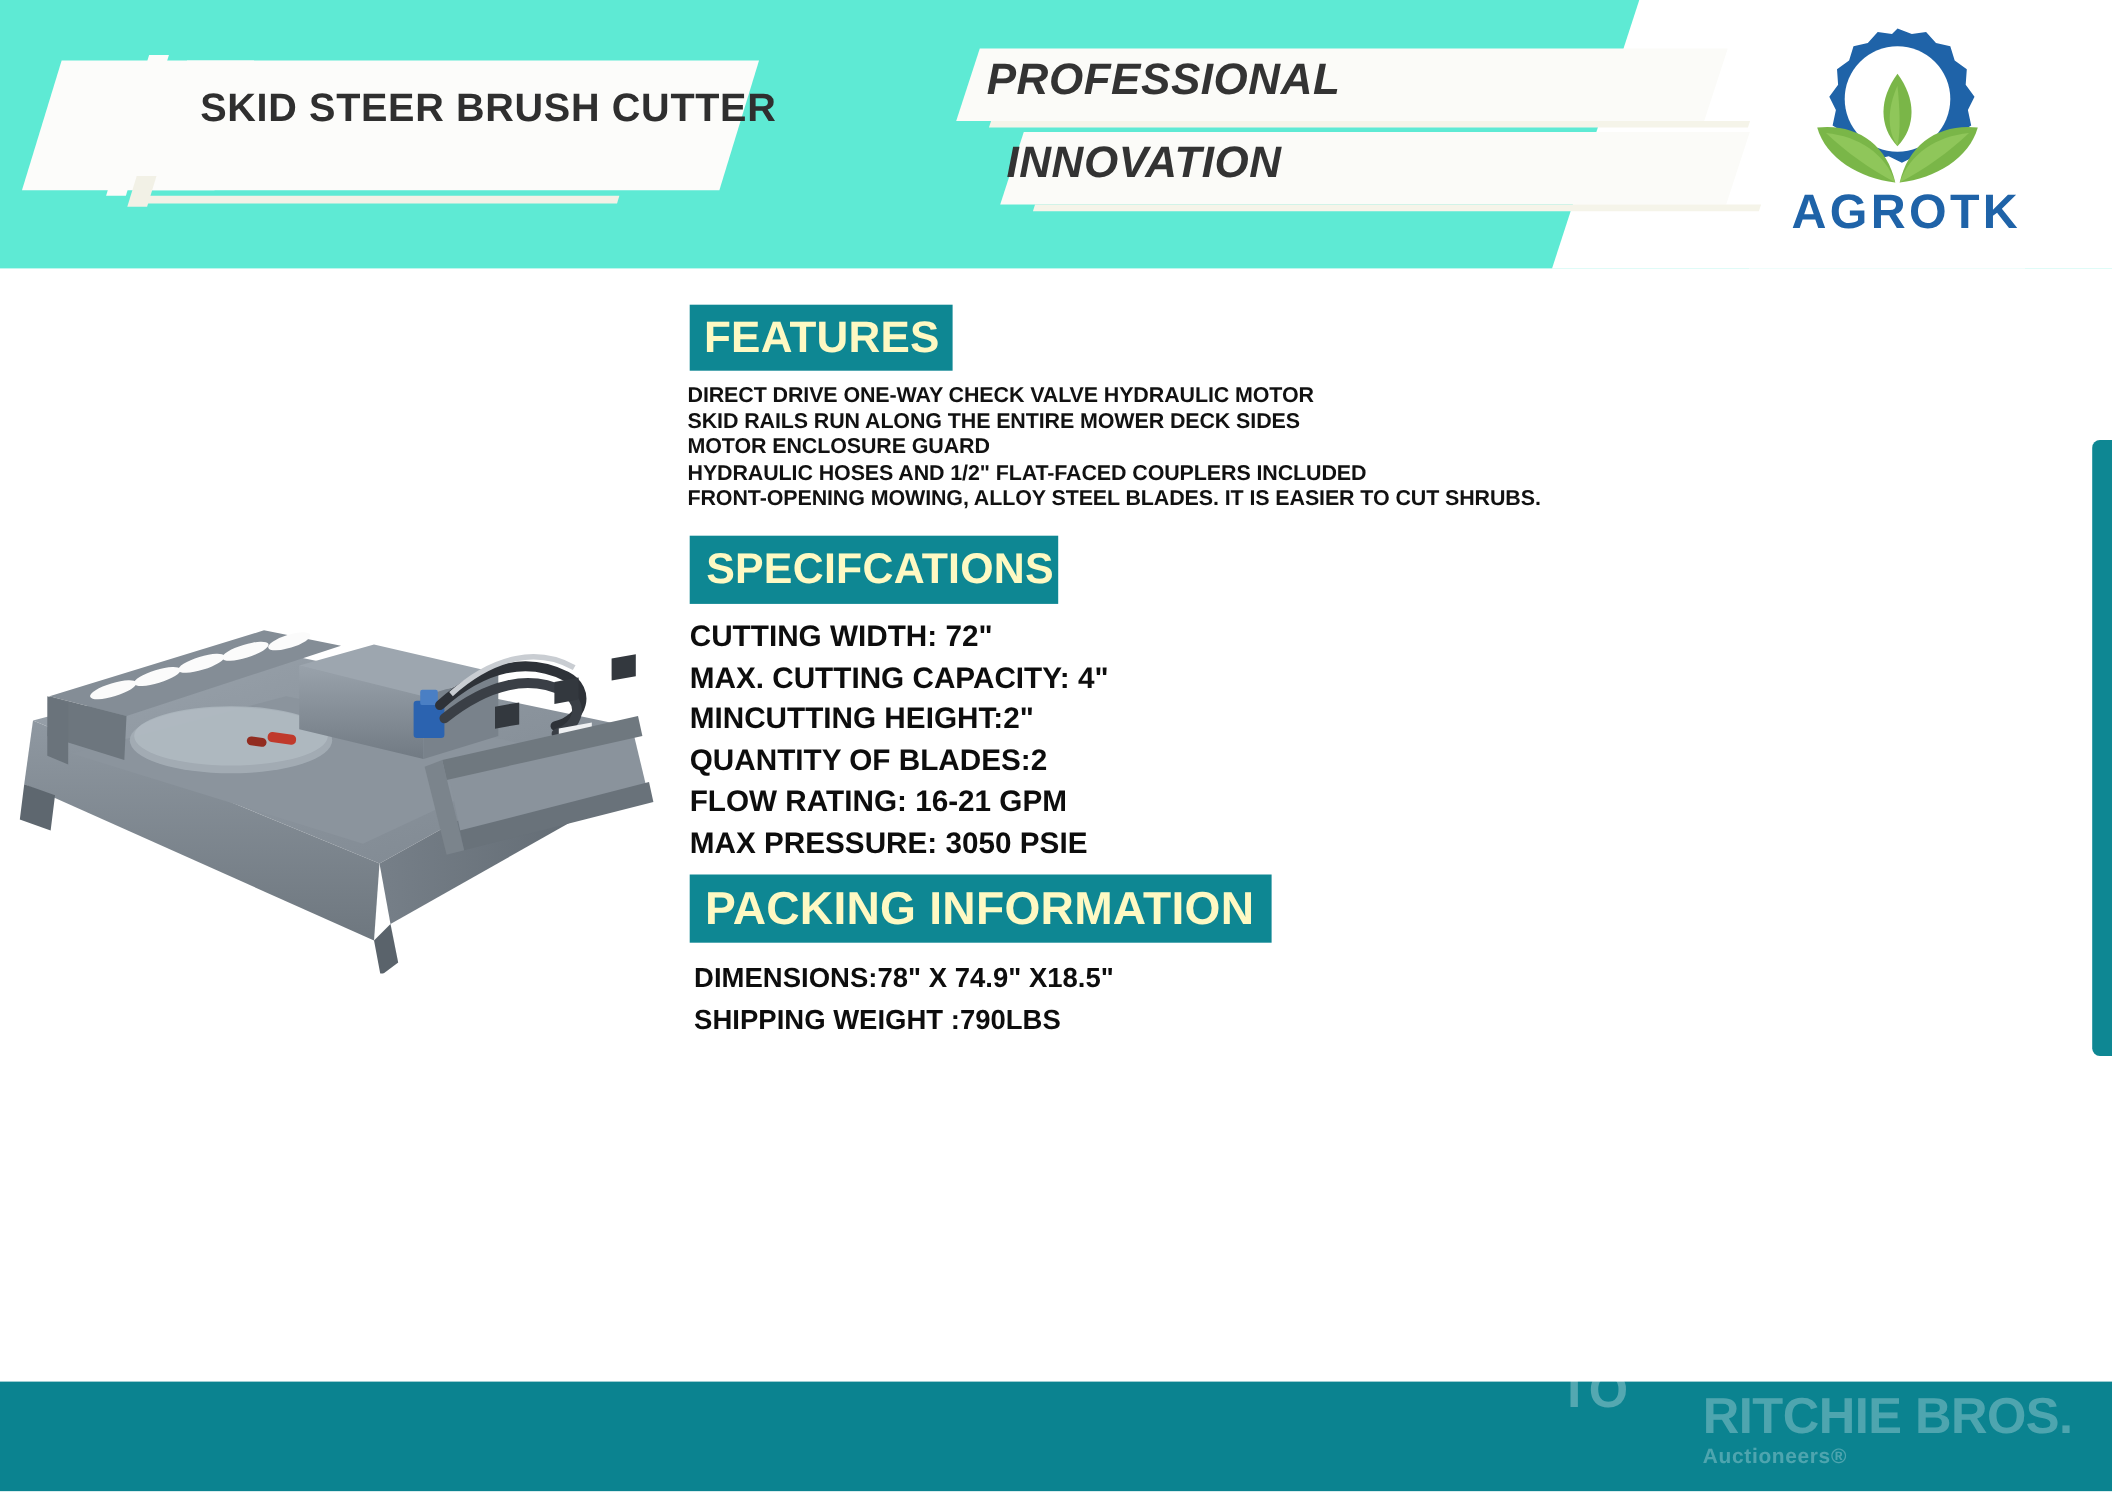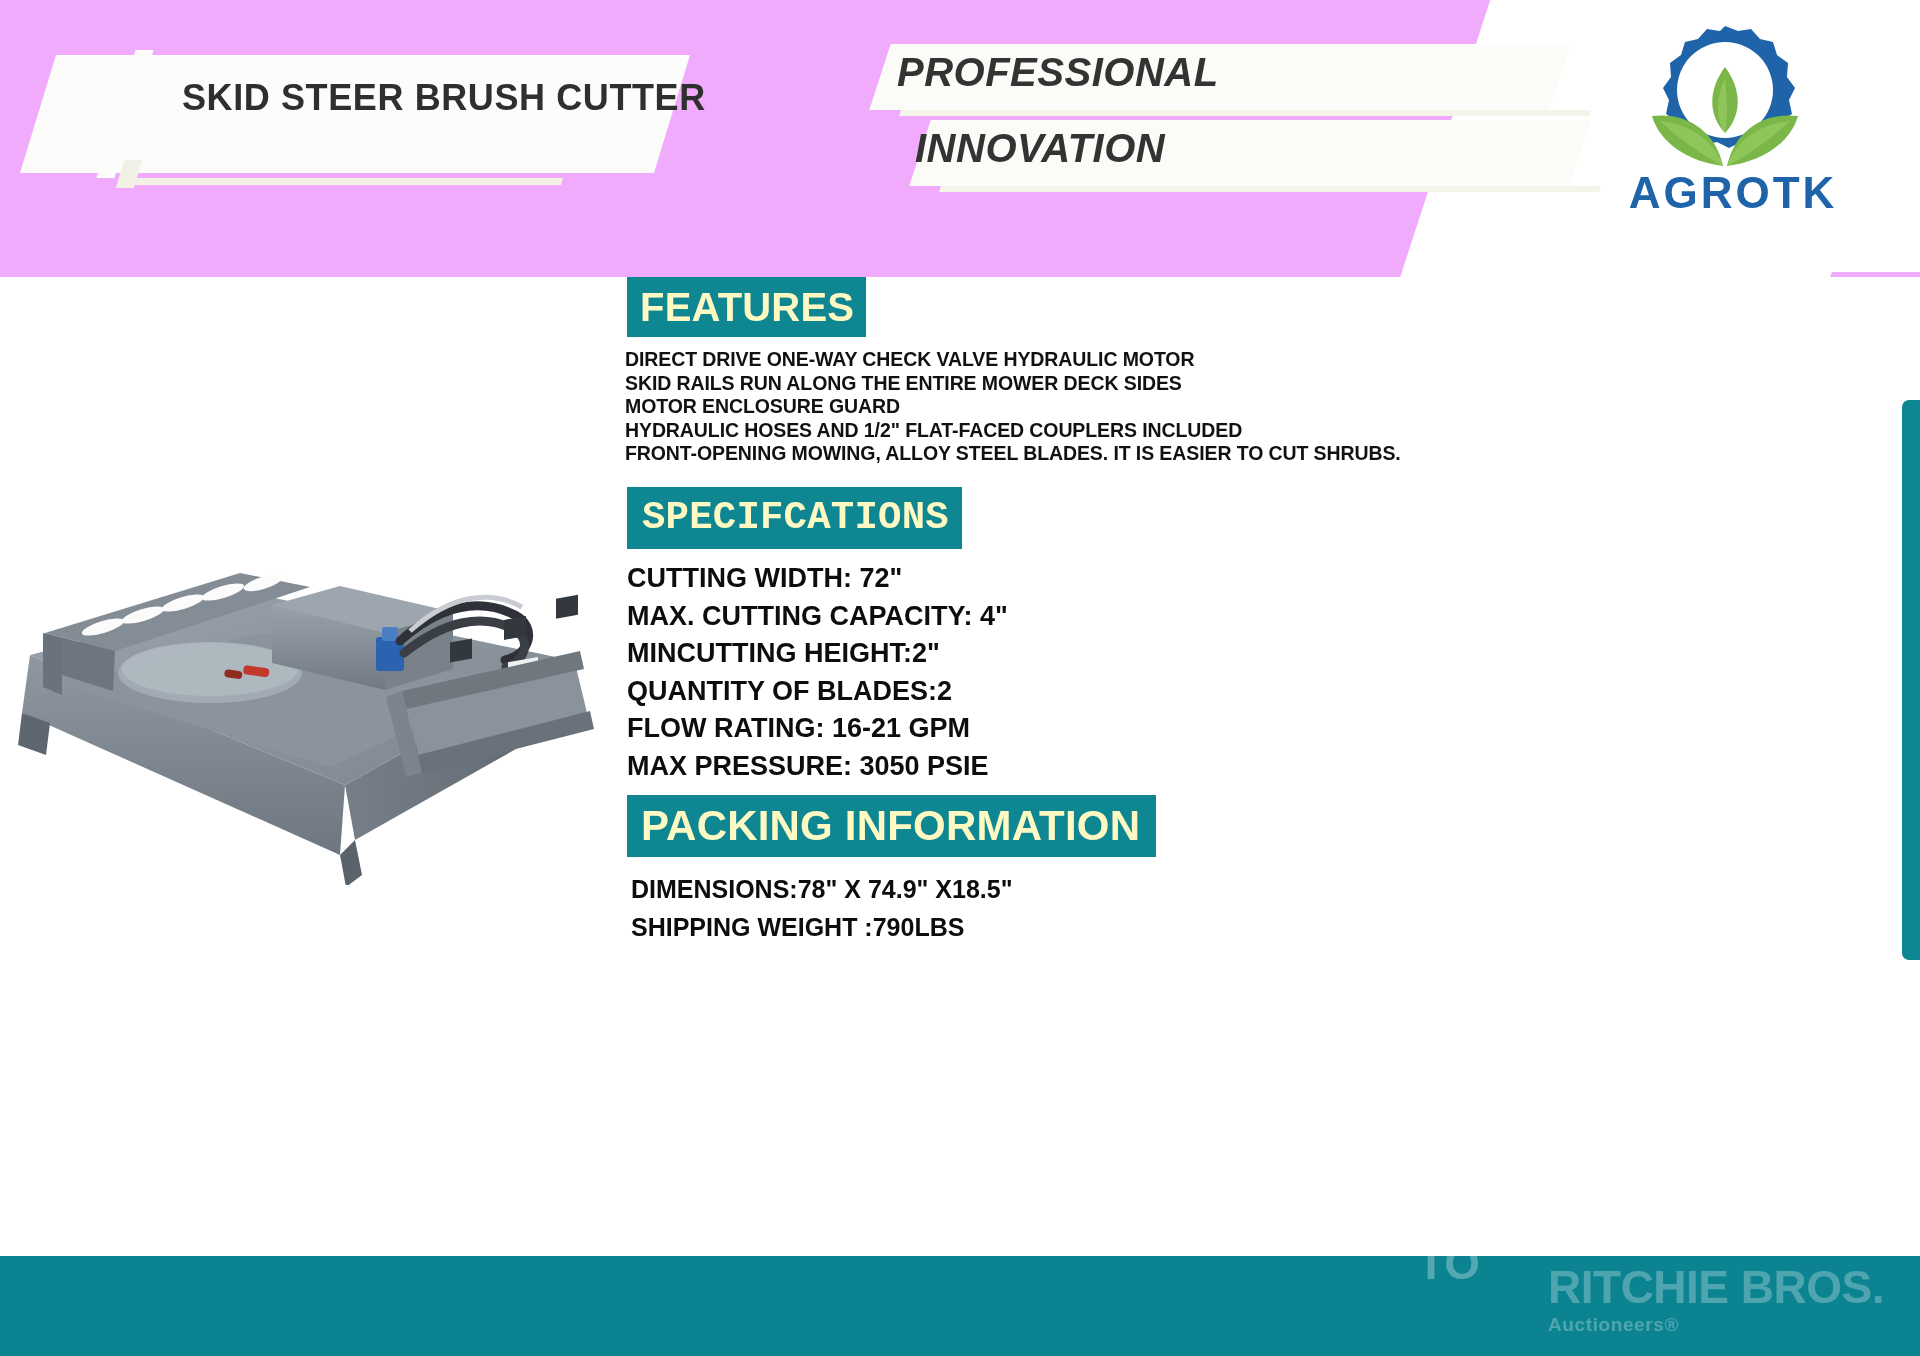--- a/index.html
+++ b/index.html
@@ -8,22 +8,22 @@
     width:1920px;height:1356px;
     background:#ffffff;
     font-family:"Liberation Sans","DejaVu Sans",sans-serif;
     overflow:hidden;
     position:relative;
   }
   .page{position:relative;width:1920px;height:1356px;overflow:hidden;background:#fff;}
 
   
   .header{
-    position:absolute;left:0;top:0;width:1920px;height:277px;
-    background:#f0abfc;
+    position:absolute;left:0;top:0;width:1920px;height:244px;
+    background:#5eead4;
     overflow:hidden;
   }
   .hdr-white-wedge{
     position:absolute;right:-10px;top:-30px;width:430px;height:340px;
     background:#ffffff;
     transform:skewX(-18deg);
     transform-origin:top right;
   }
   .hdr-white-wedge2{
     position:absolute;right:0;top:0;width:330px;height:272px;background:#fff;
@@ -109,21 +109,21 @@
     position:absolute;left:10px;top:455px;width:600px;height:430px;
   }
 
   
   .sec-head{
     position:absolute;background:#0e8793;color:#fef9c3;
     display:flex;align-items:center;
     font-weight:700;letter-spacing:.2px;
   }
   .h-features{left:627px;top:277px;width:226px;height:60px;font-size:40px;padding-left:13px;}
-  .h-specs{left:627px;top:487px;width:320px;height:62px;font-size:39px;padding-left:15px;font-family:Liberation Mono, monospace;}
+  .h-specs{left:627px;top:487px;width:320px;height:62px;font-size:39px;padding-left:15px;}
   .h-packing{left:627px;top:795px;width:515px;height:62px;font-size:42px;padding-left:14px;}
 
   .feat-list{
     position:absolute;left:625px;top:348px;width:780px;
     font-size:19.5px;line-height:23.5px;color:#111;font-weight:600;
     letter-spacing:-.1px;
   }
   .feat-list div{white-space:nowrap;}
 
   .spec-list{

